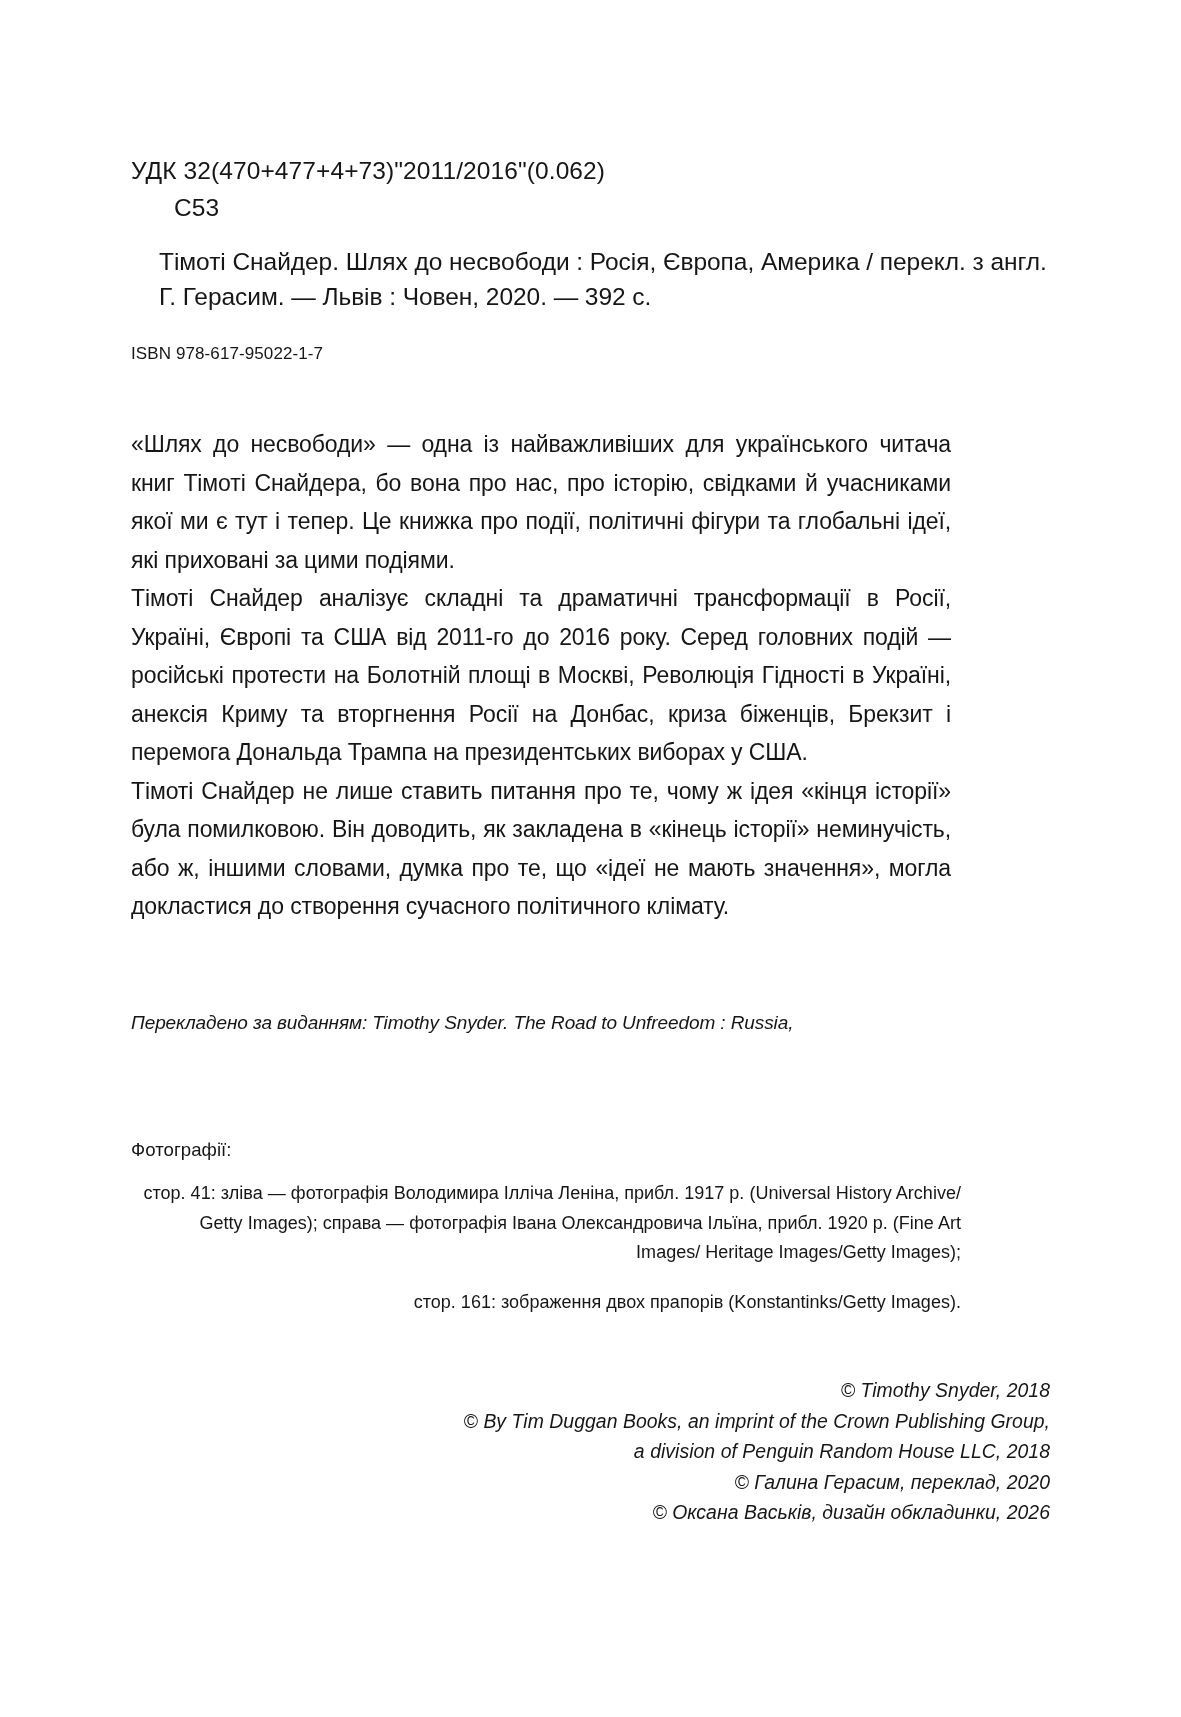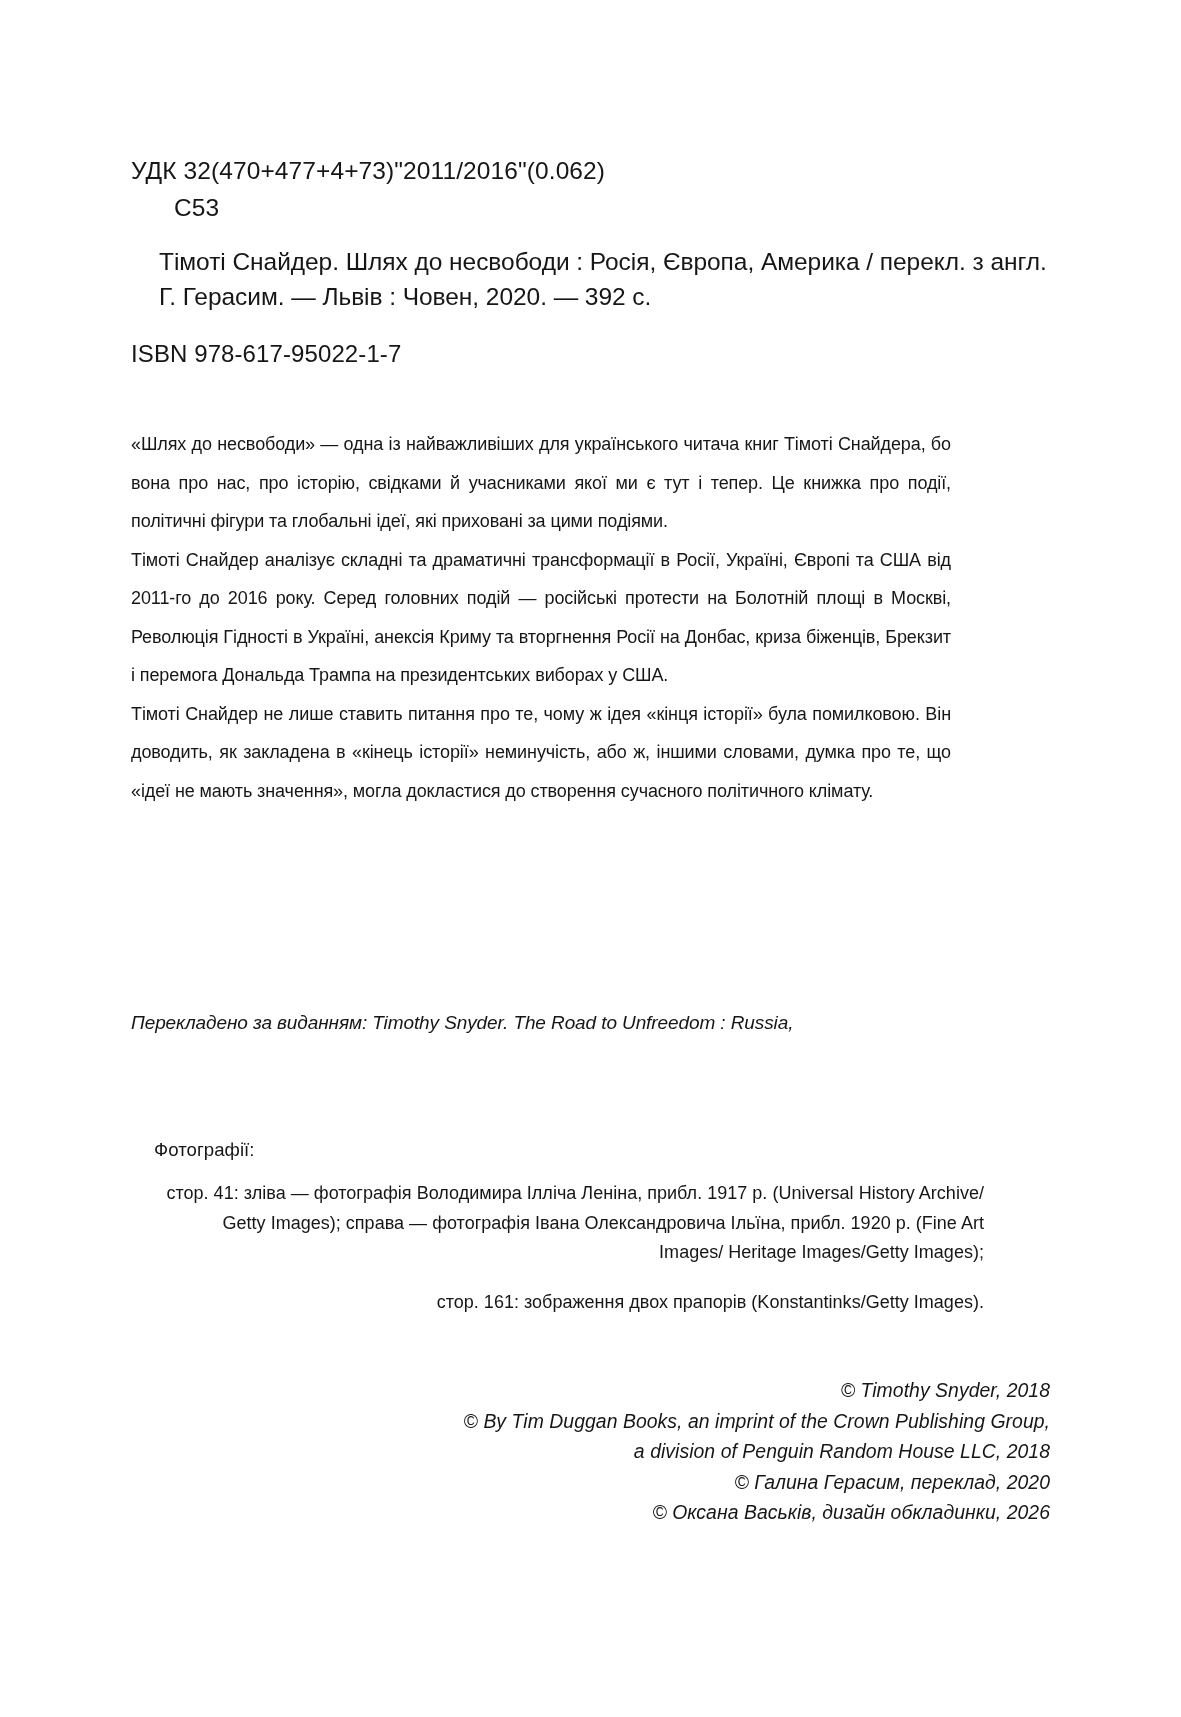--- a/index.html
+++ b/index.html
@@ -47,49 +47,49 @@
     font-size: 24.5px;
     line-height: 35px;
     letter-spacing: -0.05px;
     white-space: nowrap;
     margin-left: 28px;
   }
 
   
   .isbn-block { top: 336px; }
   .isbn-line {
-    font-size: 24px;
+    font-size: 17px;
     line-height: 35px;
     letter-spacing: 0.1px;
   }
 
   
   .annotation-block { top: 425px; }
   .annotation-para {
-    font-size: 18px;
+    font-size: 23px;
     line-height: 38.5px;
     text-align: justify;
     text-justify: inter-word;
     letter-spacing: -0.1px;
     margin: 0;
     hyphens: none;
   }
 
   
   .source-block { top: 1004px; }
   .source-line {
     font-size: 19px;
     line-height: 38px;
     letter-spacing: -0.1px;
     white-space: nowrap;
     font-style: italic;
   }
 
   
-  .credits-block { top: 1135px; width: 830px; margin-left: 23px; }
+  .credits-block { top: 1135px; width: 830px; }
   .credits-heading {
     font-size: 18.6px;
     line-height: 30px;
     letter-spacing: 0.05px;
     margin: 0 0 14px 0;
   }
   .credits-para {
     font-size: 18px;
     line-height: 29.5px;
     letter-spacing: 0.02px;

